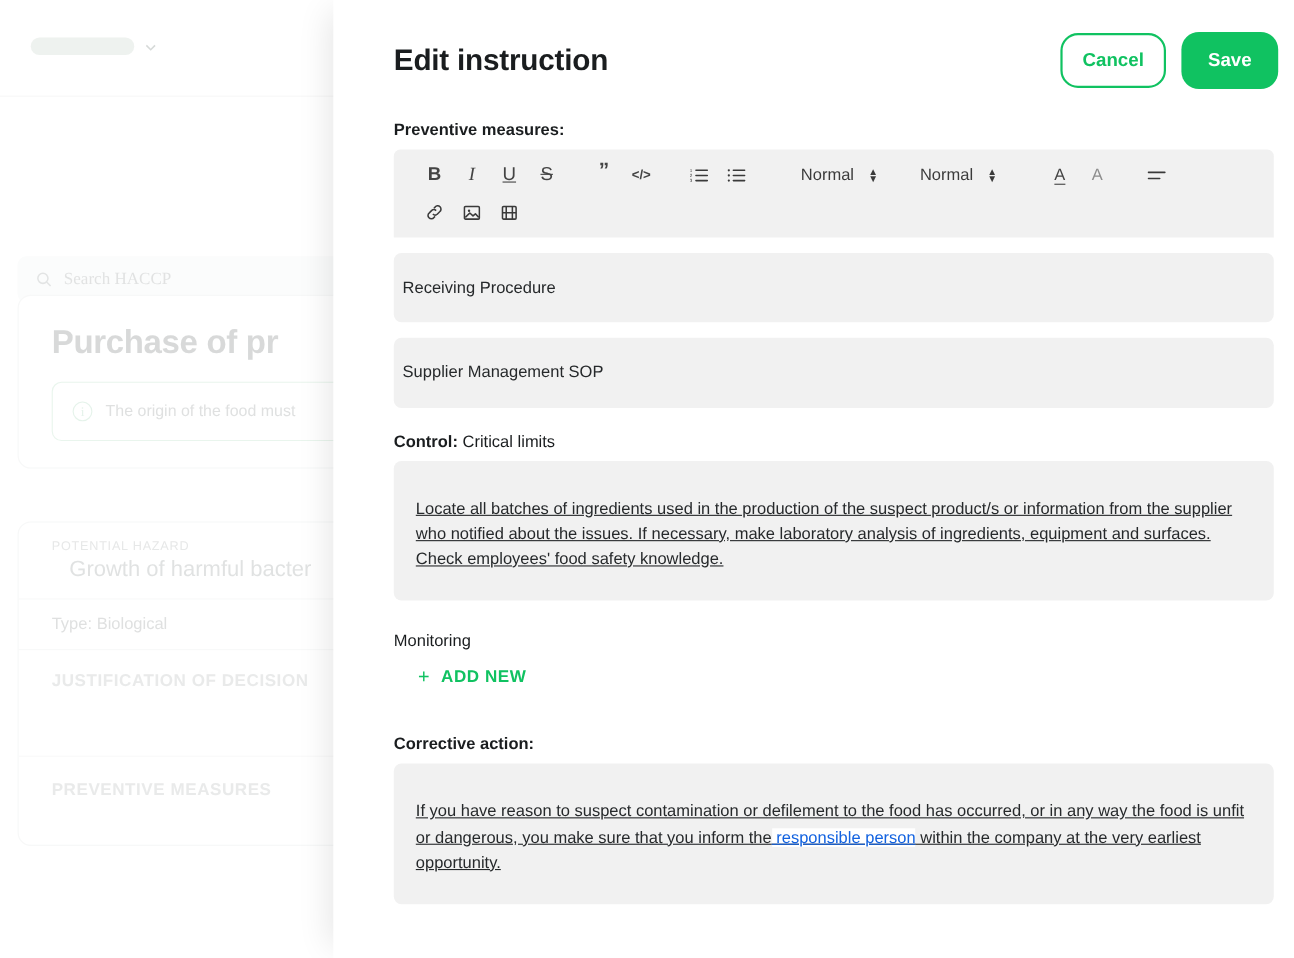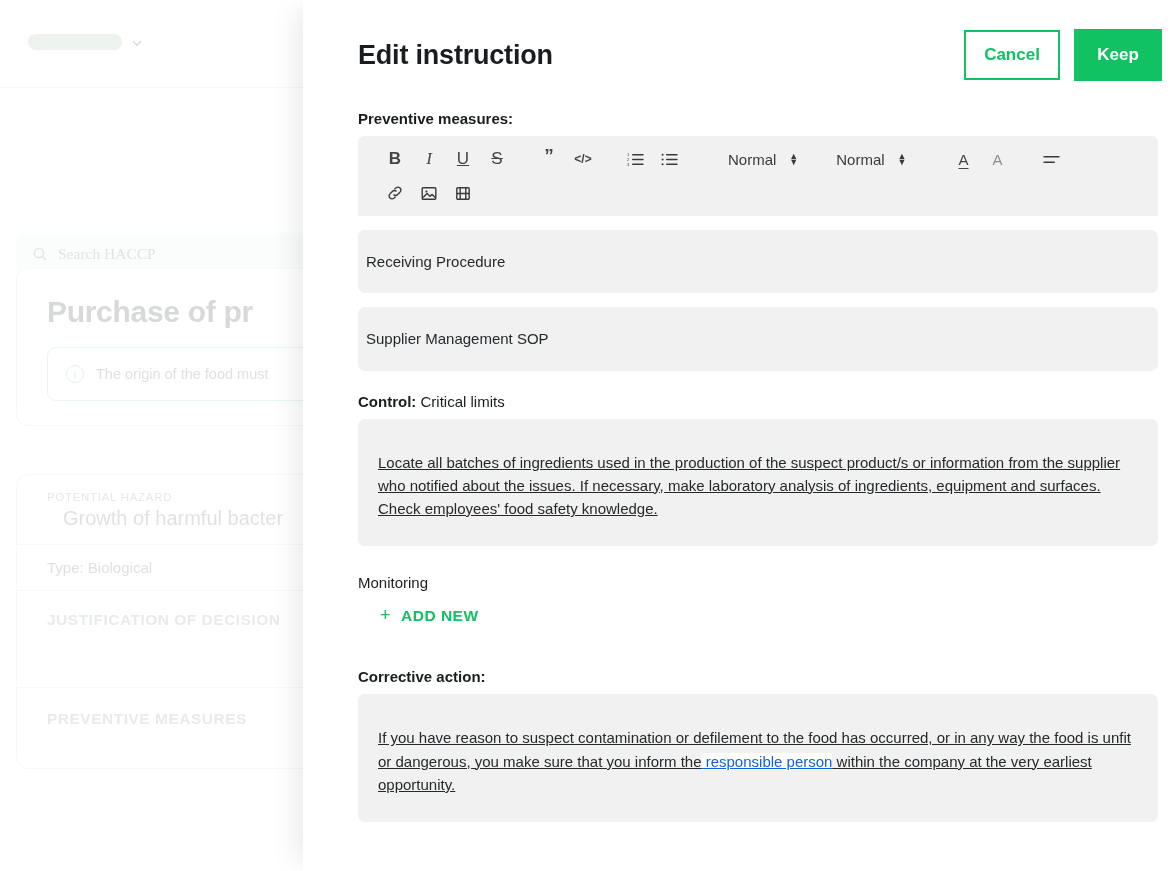--- a/index.html
+++ b/index.html
@@ -86,21 +86,21 @@
   .m-head {
     position:absolute; left:0; top:0; width:873px; height:110px;
     display:flex; align-items:center; padding: 0 14px 0 55px;
   }
   .m-title {
     font-size:27px; font-weight:bold; color:#1a1d1f; letter-spacing:-0.2px;
   }
   .m-actions { margin-left:auto; display:flex; align-items:center; gap:14px; }
   .btn {
     font-family:"Liberation Sans", sans-serif;
-    font-size:17px; font-weight:bold; border-radius:0; cursor:pointer;
+    font-size:17px; font-weight:bold; border-radius:16px; cursor:pointer;
     display:flex; align-items:center; justify-content:center;
   }
   .btn-cancel {
     width:96px; height:50px; background:#fff; color:#10c261;
     border:2px solid #10c261;
   }
   .btn-save {
     width:88px; height:52px; background:#10c261; color:#fff; border:none;
   }
 
@@ -211,21 +211,21 @@
       </div>
     </div>
   </div>
 
   <div class="modal">
 
     <div class="m-head">
       <div class="m-title">Edit instruction</div>
       <div class="m-actions">
         <button class="btn btn-cancel">Cancel</button>
-        <button class="btn btn-save">Keep</button>
+        <button class="btn btn-save">Save</button>
       </div>
     </div>
 
     <div class="m-body">
 
       <div class="lbl-bold">Preventive measures:</div>
 
       
       <div class="editor">
         <div class="toolbar">

